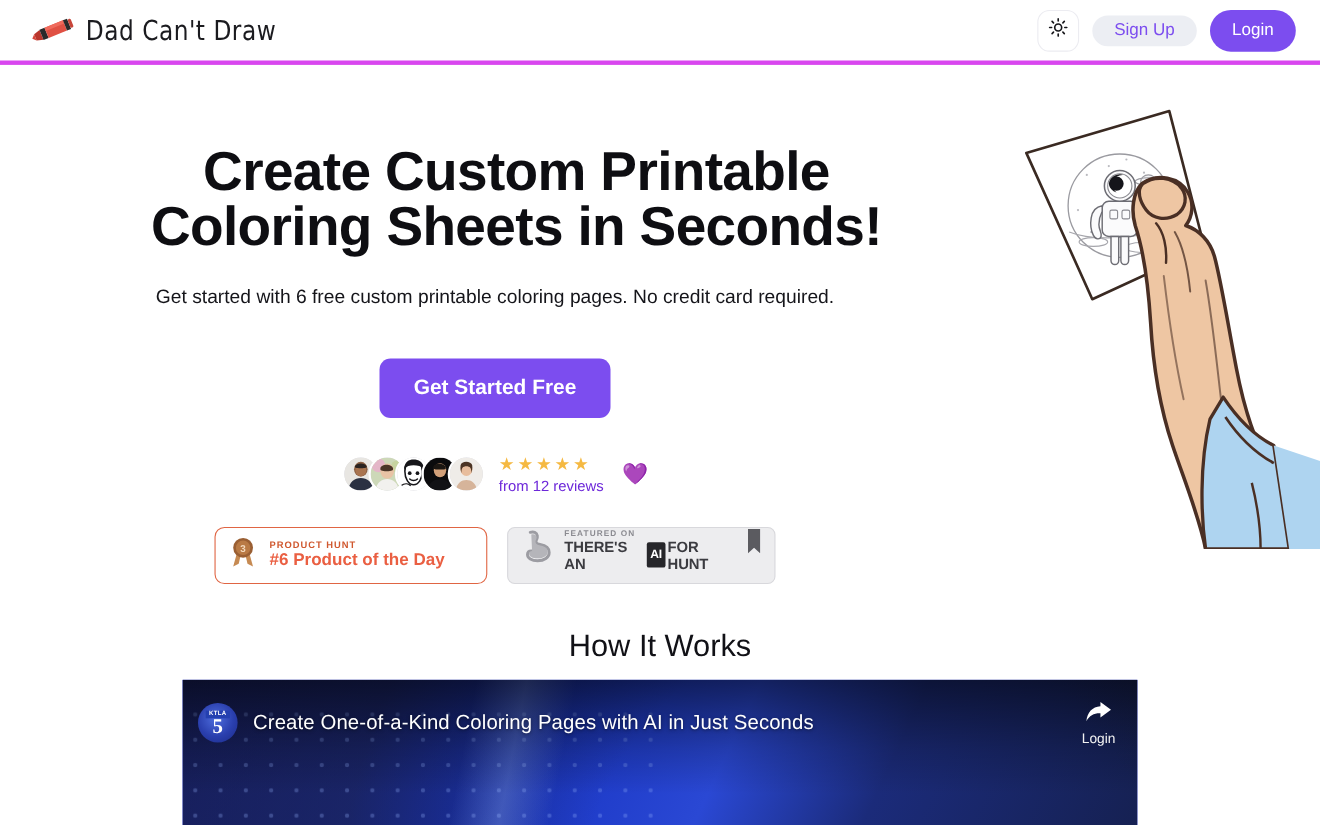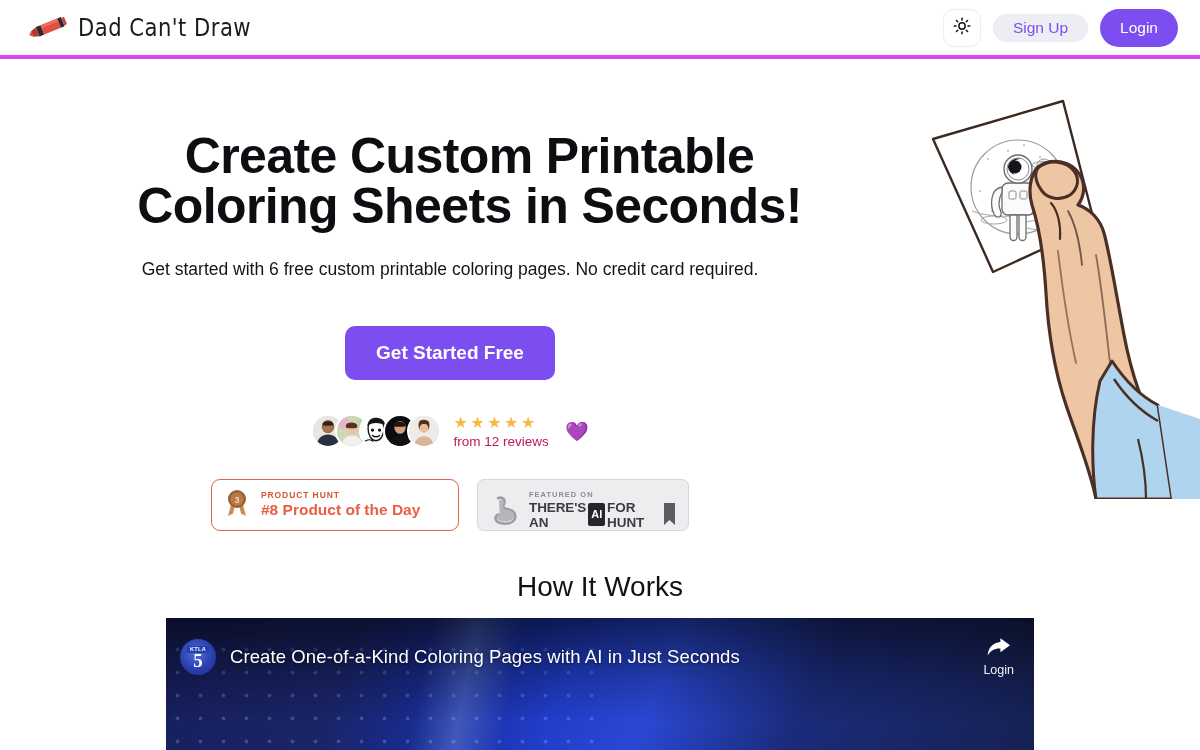--- a/index.html
+++ b/index.html
@@ -127,21 +127,21 @@
     overflow: hidden;
     position: relative;
     background: #d9d9de;
     flex: 0 0 auto;
   }
   .avatar:first-child { margin-left: 0; }
   .avatar svg { display: block; width: 100%; height: 100%; }
 
   .rating { margin-left: 13px; text-align: left; }
   .stars { font-size: 16px; color: #f5b942; letter-spacing: 2.5px; line-height: 1.1; }
-  .reviews-text { font-size: 13.5px; color: #be185d; margin-top: 2px; }
+  .reviews-text { font-size: 13.5px; color: #6d28d9; margin-top: 2px; }
   .heart { margin-left: 17px; font-size: 19px; color: #7c4def; line-height: 1; }
 
   
   .badges {
     margin-top: 30px;
     display: flex;
     justify-content: center;
     gap: 18px;
   }
   .ph-badge {
@@ -160,25 +160,25 @@
     letter-spacing: .9px;
     color: #d0582f;
   }
   .ph-title {
     font-size: 15.5px; font-weight: 700;
     color: #ea5f42;
     line-height: 1.15;
     margin-top: 1px;
   }
   .taft-badge {
-    width: 212px; height: 52px;
+    width: 244px; height: 52px;
     border: 1px solid #d8d8dc;
     border-radius: 7px;
     background: #ededef;
-    display: flex; align-items: flex-end;
+    display: flex; align-items: flex-start;
     padding: 0 12px;
     gap: 9px;
     cursor: pointer;
   }
   .taft-text { text-align: left; flex: 1; }
   .taft-label {
     font-size: 7.5px; font-weight: 700;
     letter-spacing: 1px;
     color: #8b8b91;
   }
@@ -422,21 +422,21 @@
           <svg width="26" height="30" viewBox="0 0 26 30">
             <path d="M7 17 L4 28 L9 25.5 L11 17 Z" fill="#c68a52"></path>
             <path d="M19 17 L22 28 L17 25.5 L15 17 Z" fill="#c68a52"></path>
             <circle cx="13" cy="11" r="9" fill="#9a5f33"></circle>
             <circle cx="13" cy="11" r="6.6" fill="#b97a45"></circle>
             <text x="13" y="15" font-size="9" font-weight="700" fill="#f3d9bd" text-anchor="middle" font-family="Liberation Sans, sans-serif">3</text>
           </svg>
         </span>
         <div class="ph-text">
           <div class="ph-label">PRODUCT HUNT</div>
-          <div class="ph-title">#8 Product of the Day</div>
+          <div class="ph-title">#6 Product of the Day</div>
         </div>
       </div>
 
       <div class="taft-badge">
         <span>
           <svg width="30" height="32" viewBox="0 0 30 32">
             <path d="M8 4c3-1 6 0 6.5 3 .4 2.4-1.2 3.6-1.2 5.4 0 1.6 1.4 2.2 3.6 2.6 4.4.8 8.4 3 8.4 7.2 0 4.6-4.6 7.6-10.6 7.6-5.4 0-9.2-2.4-9.2-5.6 0-2.2 1.6-3.4 3.6-3.4 1.8 0 3 .9 3 2.1 0 1-.7 1.6-1.7 1.6" fill="none" stroke="#9c9ca2" stroke-width="2.6" stroke-linecap="round" stroke-linejoin="round"></path>
             <path d="M9 6c2.4-.8 4.4 0 4.8 2.2.3 1.8-1 2.8-1 4.4 0 2.2 1.8 3 4.2 3.4 3.8.7 7 2.4 7 5.6 0 3.6-4 6-9.2 6-4.6 0-7.8-1.9-7.8-4.3 0-1.6 1.2-2.5 2.7-2.5" fill="#b5b5ba"></path>
           </svg>
         </span>

